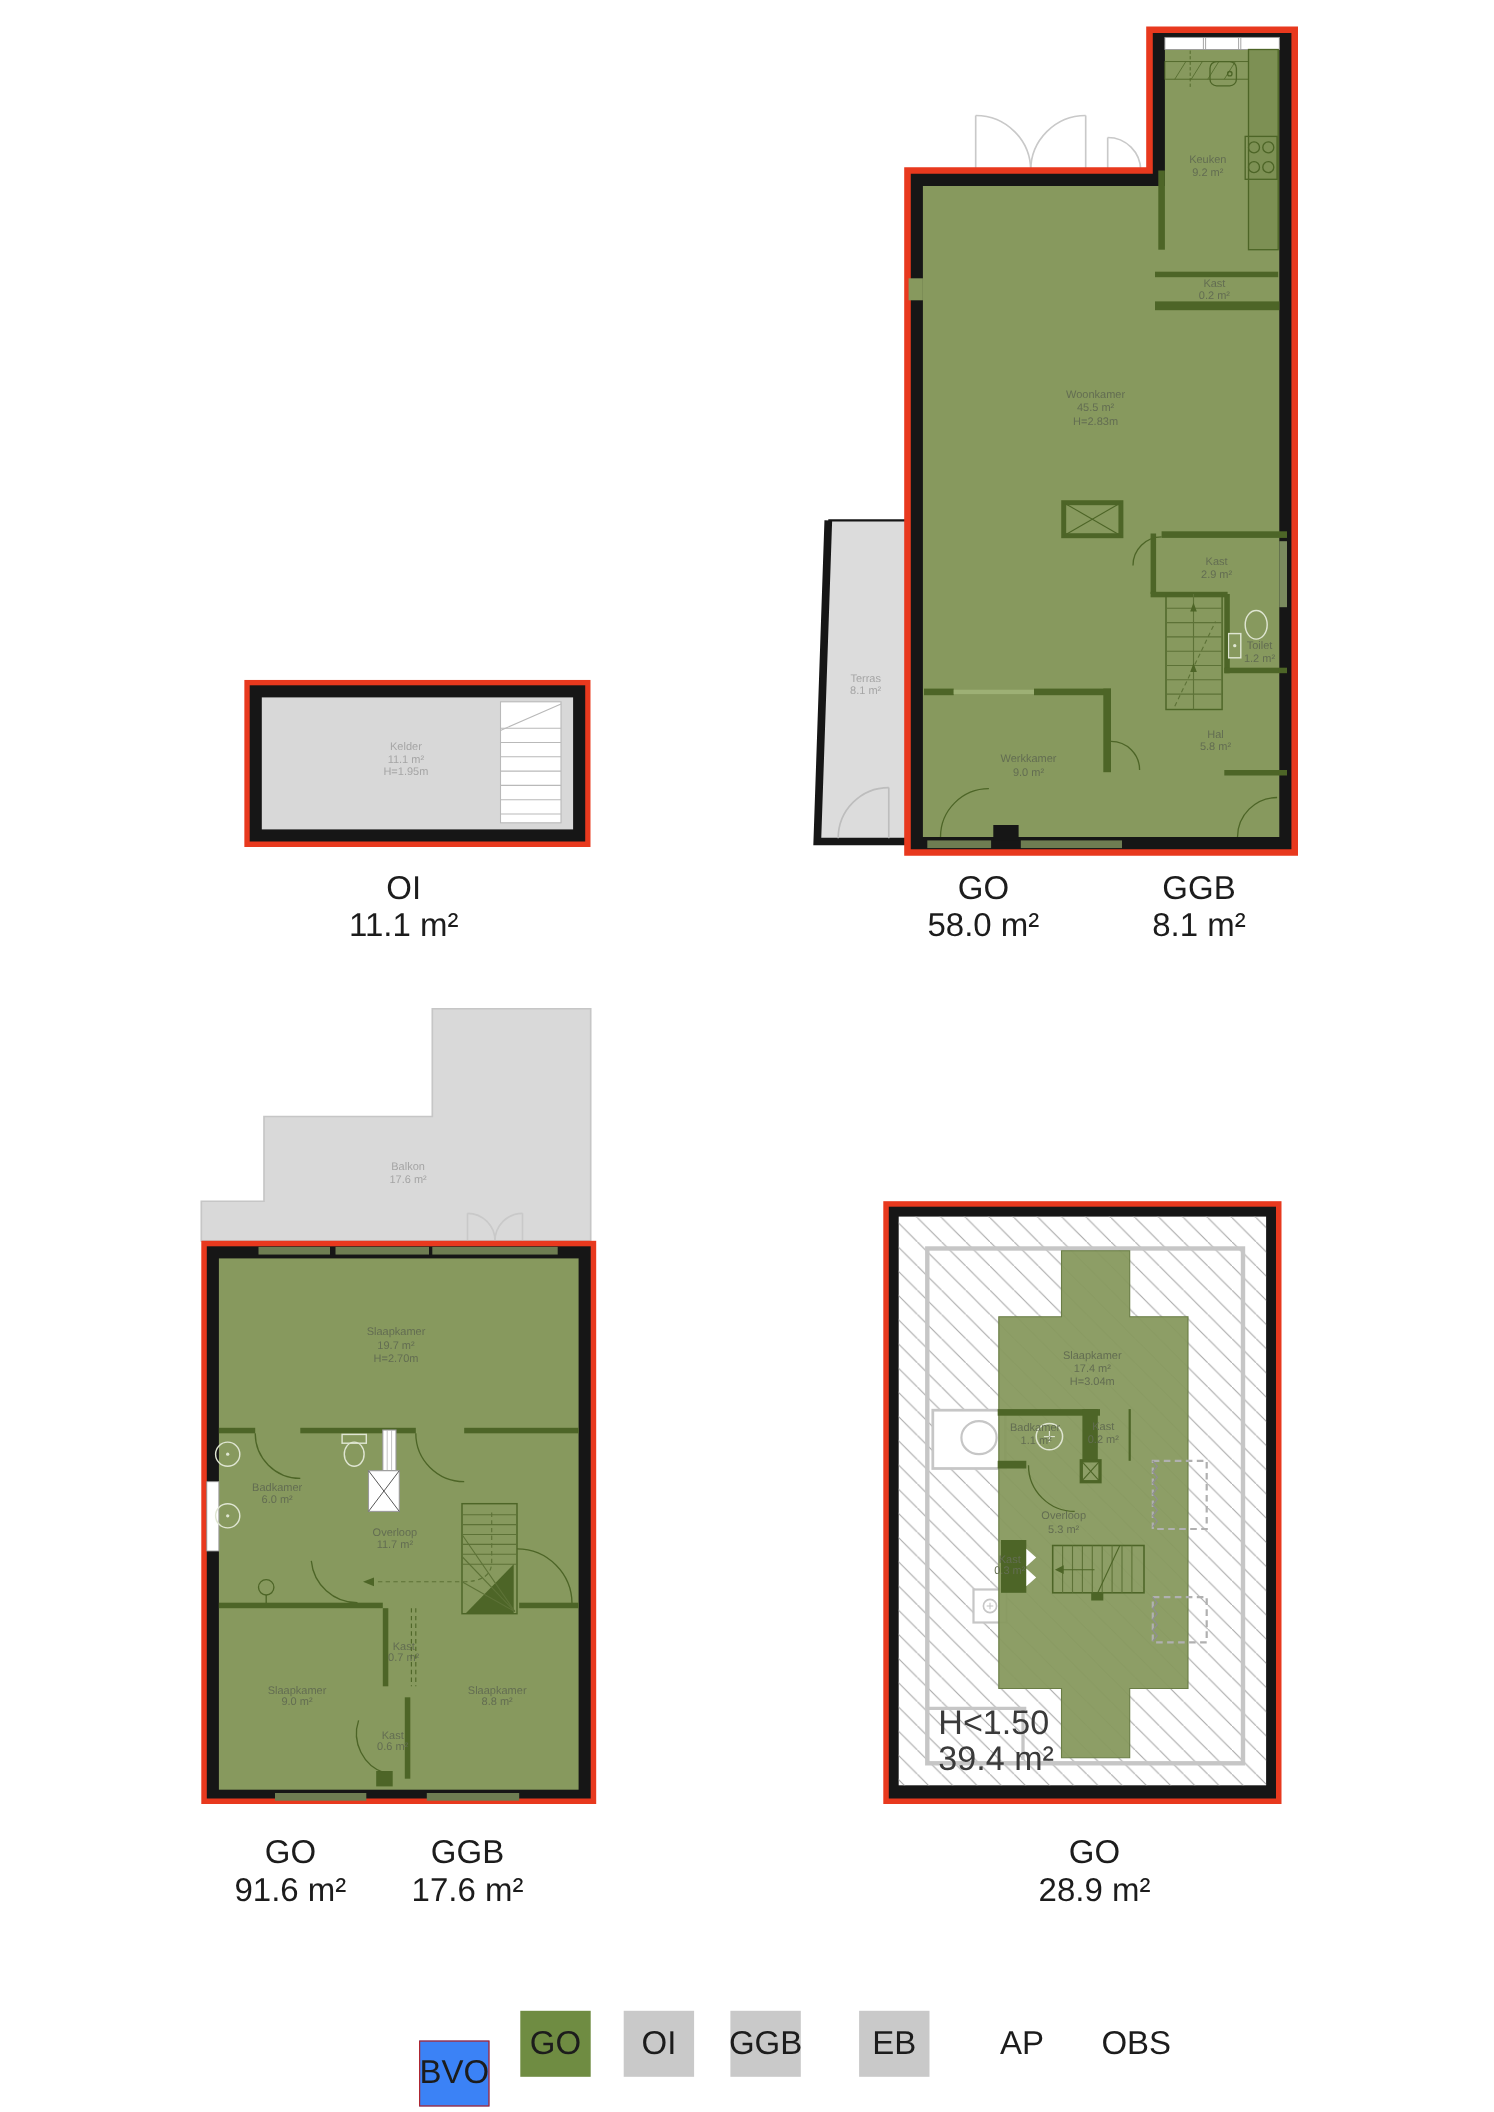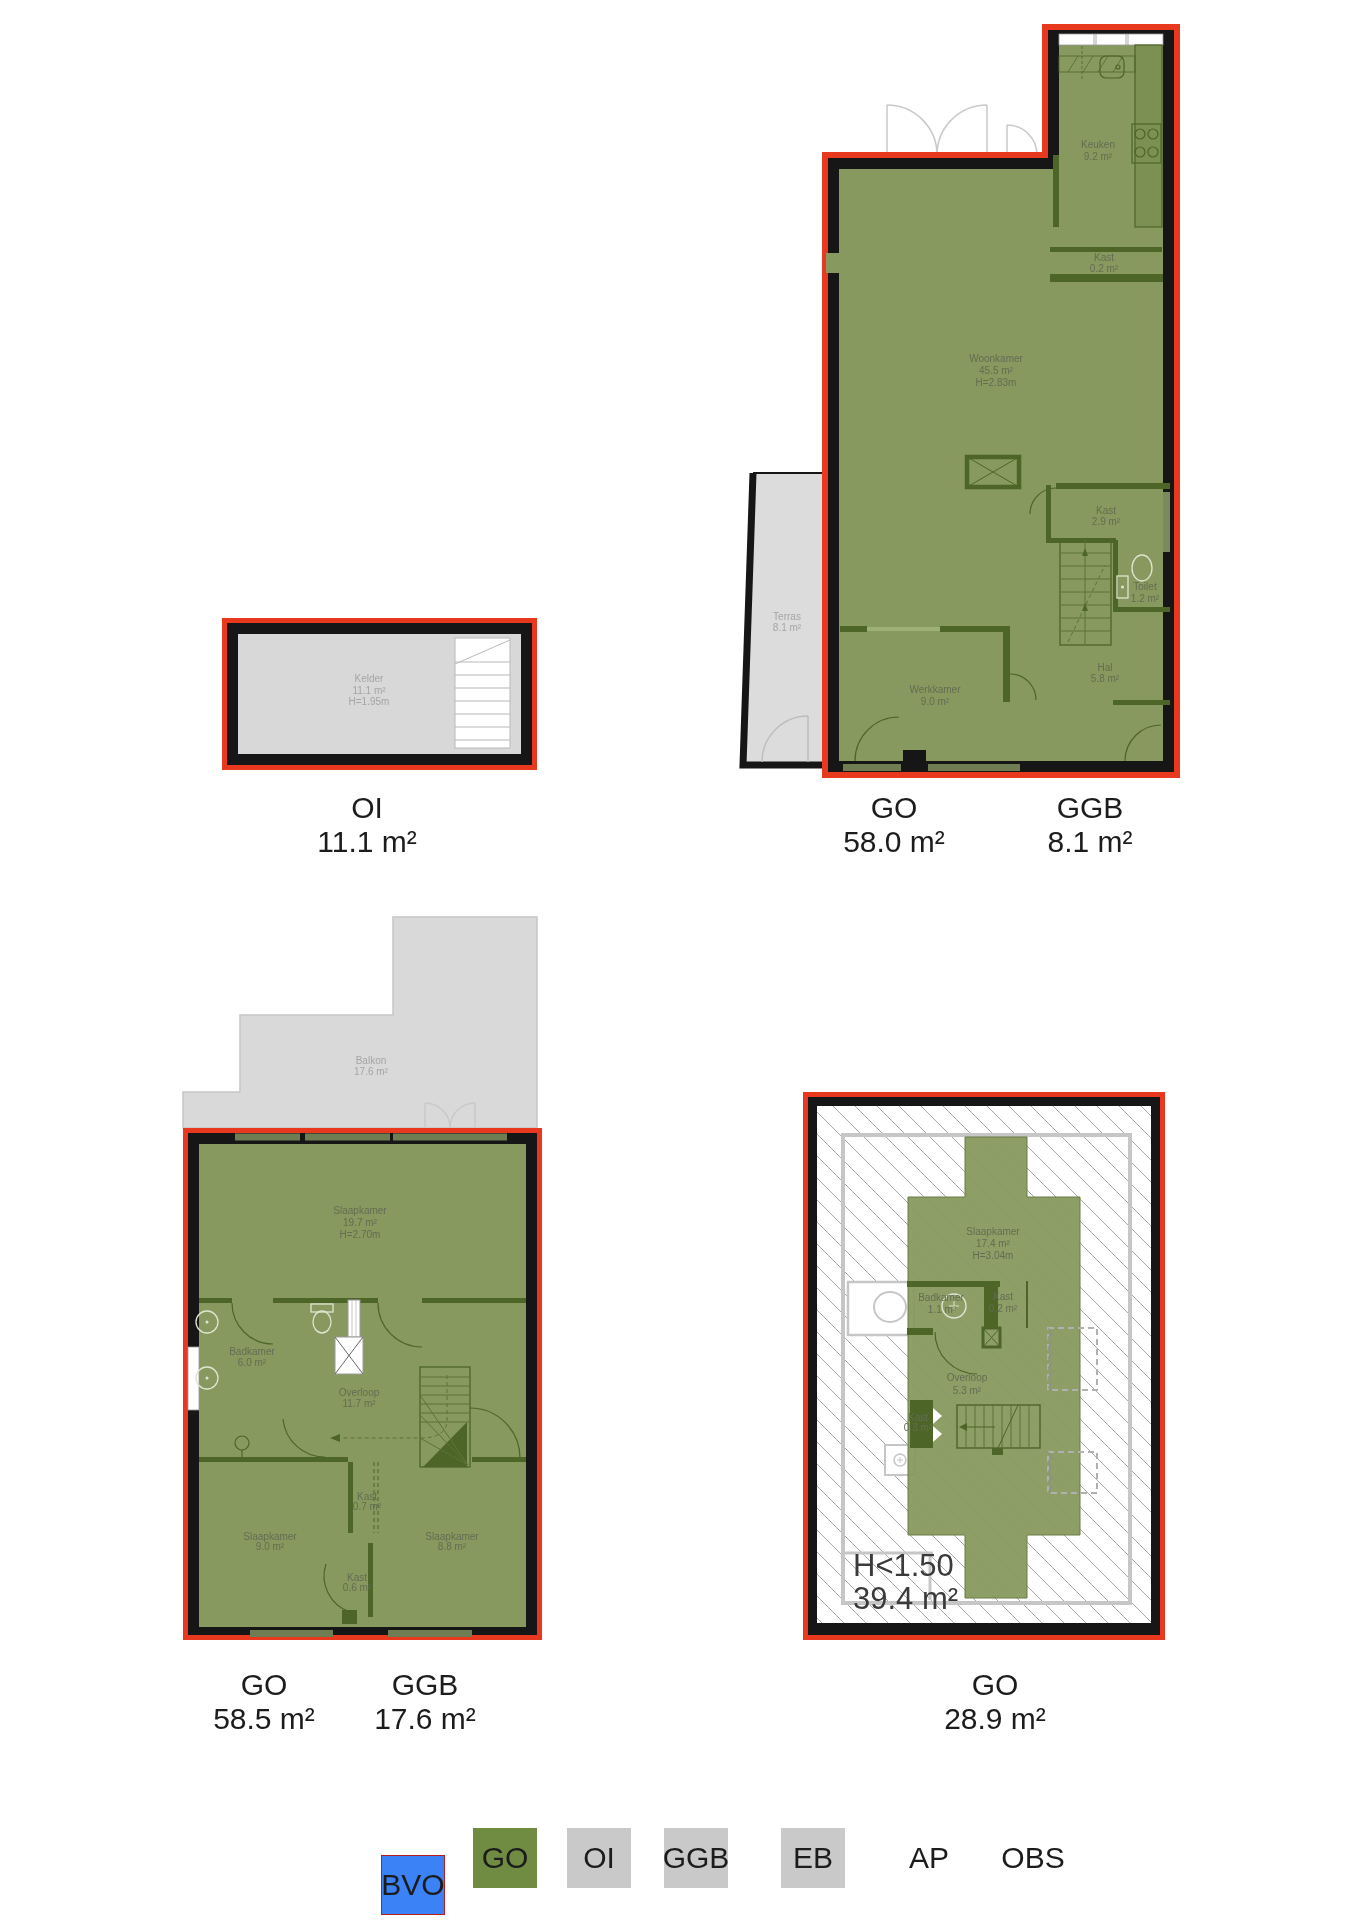--- a/index.html
+++ b/index.html
@@ -281,21 +281,21 @@
     <text class="t tg" x="217" y="620" text-anchor="middle">0.7 m²</text>
     <text class="t tg" x="120" y="650" text-anchor="middle">Slaapkamer</text>
     <text class="t tg" x="120" y="660" text-anchor="middle">9.0 m²</text>
     <text class="t tg" x="302" y="650" text-anchor="middle">Slaapkamer</text>
     <text class="t tg" x="302" y="660" text-anchor="middle">8.8 m²</text>
     <text class="t tg" x="207" y="691" text-anchor="middle">Kast</text>
     <text class="t tg" x="207" y="701" text-anchor="middle">0.6 m²</text>
   </svg>
   <div class="total" style="left:184px;top:1668px;width:160px">
     <div>GO</div>
-    <div>58.5 m²</div>
+    <div>91.6 m²</div>
   </div>
   <div class="total" style="left:345px;top:1668px;width:160px">
     <div>GGB</div>
     <div>17.6 m²</div>
   </div>
 
   <svg class="plan" style="left:790px;top:1085px" width="390" height="570" viewBox="0 0 390 570">
     <defs>
       <pattern id="hatch4" width="22" height="22" patternUnits="userSpaceOnUse">
         <path d="M-2 -2 L24 24" stroke="#a8a8a8" stroke-width="1"></path>

